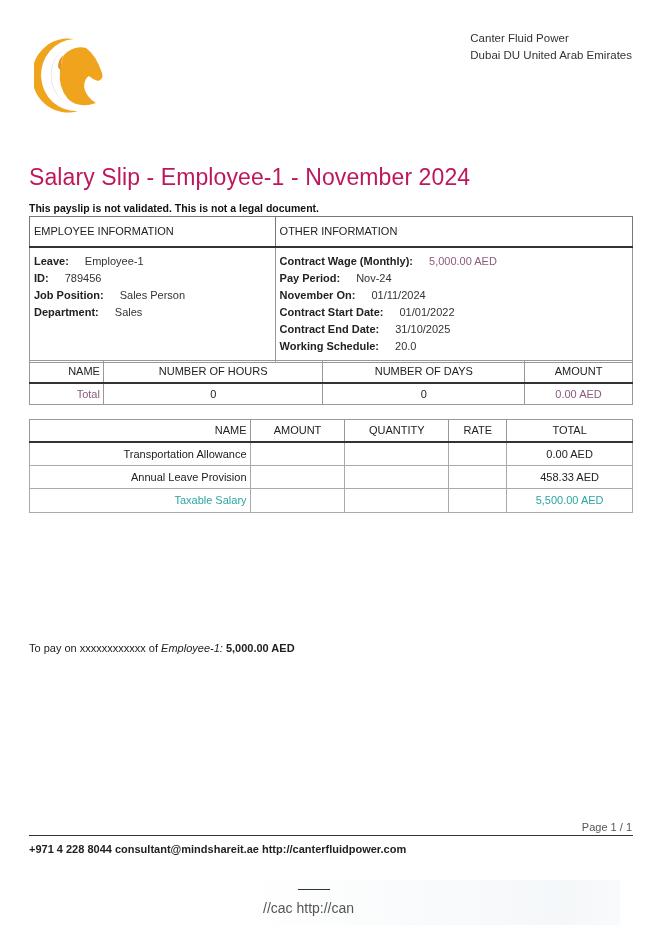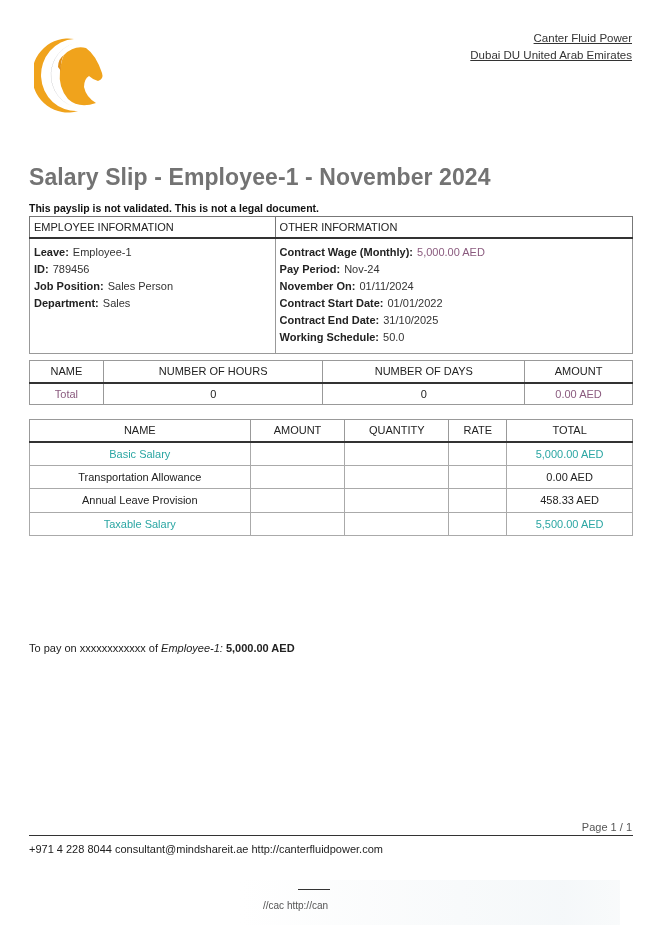--- a/index.html
+++ b/index.html
@@ -1,61 +1,61 @@
 <!DOCTYPE html>
 <html><head>
 <meta charset="utf-8">
 <style>
   * { box-sizing: border-box; margin: 0; padding: 0; }
   html, body { width: 661px; height: 935px; background: #ffffff; overflow: hidden; }
   body { font-family: "Liberation Sans", "DejaVu Sans", sans-serif; color: #222; position: relative; }
 
   .logo { position: absolute; left: 34px; top: 35px; width: 76px; height: 80px; }
 
-  .company { position: absolute; right: 29px; top: 30px; text-align: right; font-size: 11.5px; line-height: 17px; color: #333; text-decoration: underline; }
+  .company { position: absolute; right: 29px; top: 30px; font-size: 11.5px; line-height: 17px; color: #333; }
 
-  .title { position: absolute; left: 29px; top: 164px; font-size: 23px; color: #737373; font-weight: bold; letter-spacing: 0.1px; }
+  .title { position: absolute; left: 29px; top: 164px; font-size: 23px; color: #be185d; font-weight: normal; letter-spacing: 0.1px; }
 
   .notice { position: absolute; left: 29px; top: 202px; font-size: 10.5px; font-weight: bold; color: #111; }
 
   table { border-collapse: collapse; font-size: 11px; }
   td, th { font-weight: normal; }
 
   .info { position: absolute; left: 29px; top: 216px; width: 604px; }
-  .info th { border: 1px solid #777; text-align: left; padding: 3px 4px; height: 21px; border-bottom: 2px solid #333; color: #222; }
+  .info th { border: 1px solid #777; text-align: left; padding: 3px 4px; height: 30px; border-bottom: 2px solid #333; color: #222; }
   .info td { border: 1px solid #999; vertical-align: top; padding: 5px 4px; height: 116px; }
   .info .row { line-height: 17px; white-space: nowrap; }
   .info .lbl { font-weight: bold; color: #222; }
-  .info .val { color: #333; margin-left: 4px; }
+  .info .val { color: #333; margin-left: 16px; }
   .wage { color: #8a5a7e !important; }
 
   .wd { position: absolute; left: 29px; top: 360px; width: 604px; }
   .wd th { border: 1px solid #999; padding: 3px 3px; height: 22px; border-bottom: 2px solid #333; }
   .wd td { border: 1px solid #999; padding: 3px 3px; height: 22px; }
   .r { text-align: center; }
-  .l { text-align: center; }
+  .l { text-align: right; }
 
   .lines { position: absolute; left: 29px; top: 419px; width: 604px; }
   .lines th { border: 1px solid #999; padding: 3px 3px; height: 22px; border-bottom: 2px solid #333; }
   .lines td { border: 1px solid #aaa; padding: 3px 3px; height: 23.5px; }
 
   .teal { color: #2ba6a3; }
   .purple { color: #8a5a7e; }
   .neg { color: #9a6b8f; }
 
   .topay { position: absolute; left: 29px; top: 642px; font-size: 11px; color: #222; }
   .topay i { font-style: italic; }
   .topay b { font-weight: bold; }
 
   .footer-line { position: absolute; left: 29px; top: 835px; width: 604px; height: 1px; background: #333; }
-  .footer-left { position: absolute; left: 29px; top: 843px; font-size: 11px; color: #222; }
+  .footer-left { position: absolute; left: 29px; top: 843px; font-size: 11px; color: #222; font-weight: bold; }
   .footer-right { position: absolute; right: 29px; top: 821px; font-size: 11px; color: #555; }
 
   .ghost-line { position: absolute; left: 298px; top: 889px; width: 32px; height: 1px; background: #333; }
-  .ghost-text { position: absolute; left: 263px; top: 900px; font-size: 10px; color: #555; }
+  .ghost-text { position: absolute; left: 263px; top: 900px; font-size: 14px; color: #555; }
   .ghost-bg { position: absolute; left: 240px; top: 880px; width: 380px; height: 45px; background: linear-gradient(90deg, #ffffff 0%, #f7f9fa 40%, #eef3f6 85%, #f4f7f8 100%); opacity: 0.6; }
 </style>
 </head>
 <body>
 
 <div class="logo">
   <svg width="76" height="80" viewBox="0 0 76 80">
     <path d="M40 4 A36 37 0 1 0 44 76 A32 33 0 1 1 40 4 Z" fill="#f0a31c"></path>
     <path d="M46 7 A32 33 0 1 0 52 73 A28 29 0 1 1 46 7 Z" fill="#4a4a52"></path>
     <path d="M30 20 Q40 10 52 13 Q62 20 68 38 Q70 44 64 46 Q58 44 55 41 Q50 44 50 52 Q52 62 62 68 Q45 74 34 64 Q24 52 26 36 Q27 26 30 20 Z" fill="#f0a31c"></path>
@@ -90,21 +90,21 @@
         <div class="row"><span class="lbl">ID:</span><span class="val">789456</span></div>
         <div class="row"><span class="lbl">Job Position:</span><span class="val">Sales Person</span></div>
         <div class="row"><span class="lbl">Department:</span><span class="val">Sales</span></div>
       </td>
       <td>
         <div class="row"><span class="lbl">Contract Wage (Monthly):</span><span class="val wage">5,000.00 AED</span></div>
         <div class="row"><span class="lbl">Pay Period:</span><span class="val">Nov-24</span></div>
         <div class="row"><span class="lbl">November On:</span><span class="val">01/11/2024</span></div>
         <div class="row"><span class="lbl">Contract Start Date:</span><span class="val">01/01/2022</span></div>
         <div class="row"><span class="lbl">Contract End Date:</span><span class="val">31/10/2025</span></div>
-        <div class="row"><span class="lbl">Working Schedule:</span><span class="val">50.0</span></div>
+        <div class="row"><span class="lbl">Working Schedule:</span><span class="val">20.0</span></div>
       </td>
     </tr>
   </tbody>
 </table>
 
 <table class="wd">
   <colgroup>
       <col style="width:74px">
       <col style="width:220px">
       <col style="width:202px">
@@ -140,27 +140,20 @@
     <tr>
       <th class="l">NAME</th>
       <th class="r">AMOUNT</th>
       <th class="r">QUANTITY</th>
       <th class="r">RATE</th>
       <th class="r">TOTAL</th>
     </tr>
   </thead>
   <tbody id="lines-body">
       <tr>
-        <td class="l teal">Basic Salary</td>
-        <td class="r"></td>
-        <td class="r"></td>
-        <td class="r"></td>
-        <td class="r teal">5,000.00 AED</td>
-      </tr>
-      <tr>
         <td class="l">Transportation Allowance</td>
         <td class="r"></td>
         <td class="r"></td>
         <td class="r"></td>
         <td class="r">0.00 AED</td>
       </tr>
       <tr>
         <td class="l">Annual Leave Provision</td>
         <td class="r"></td>
         <td class="r"></td>

